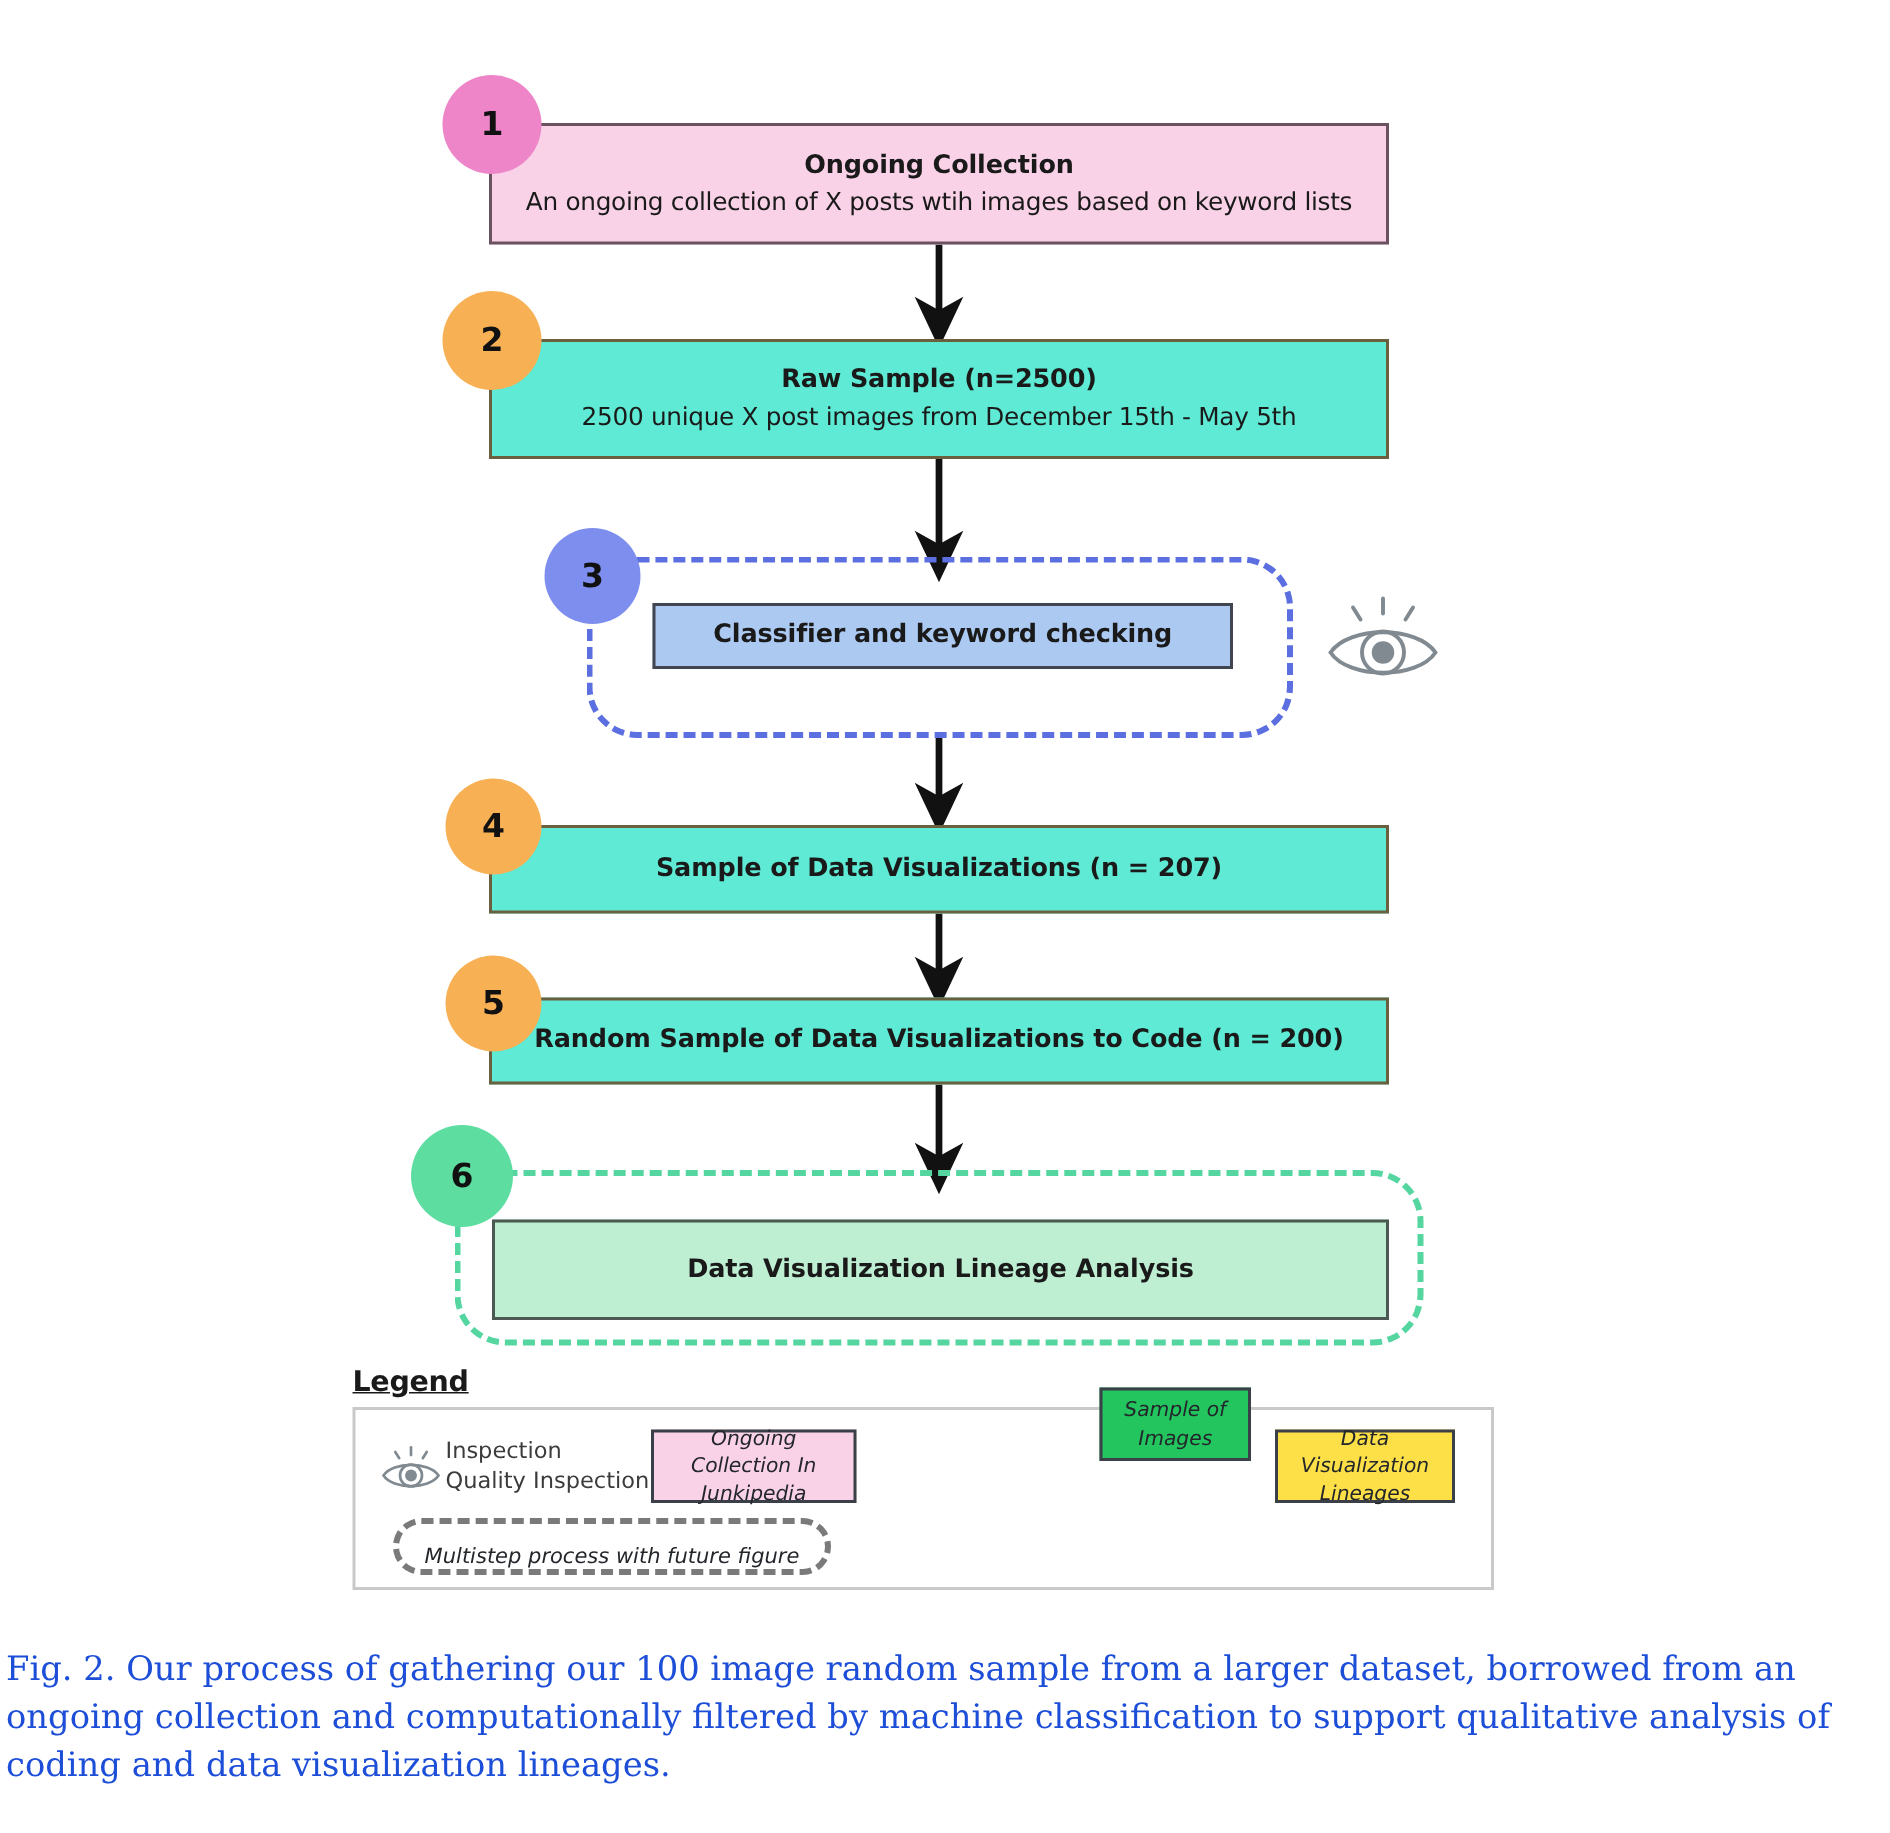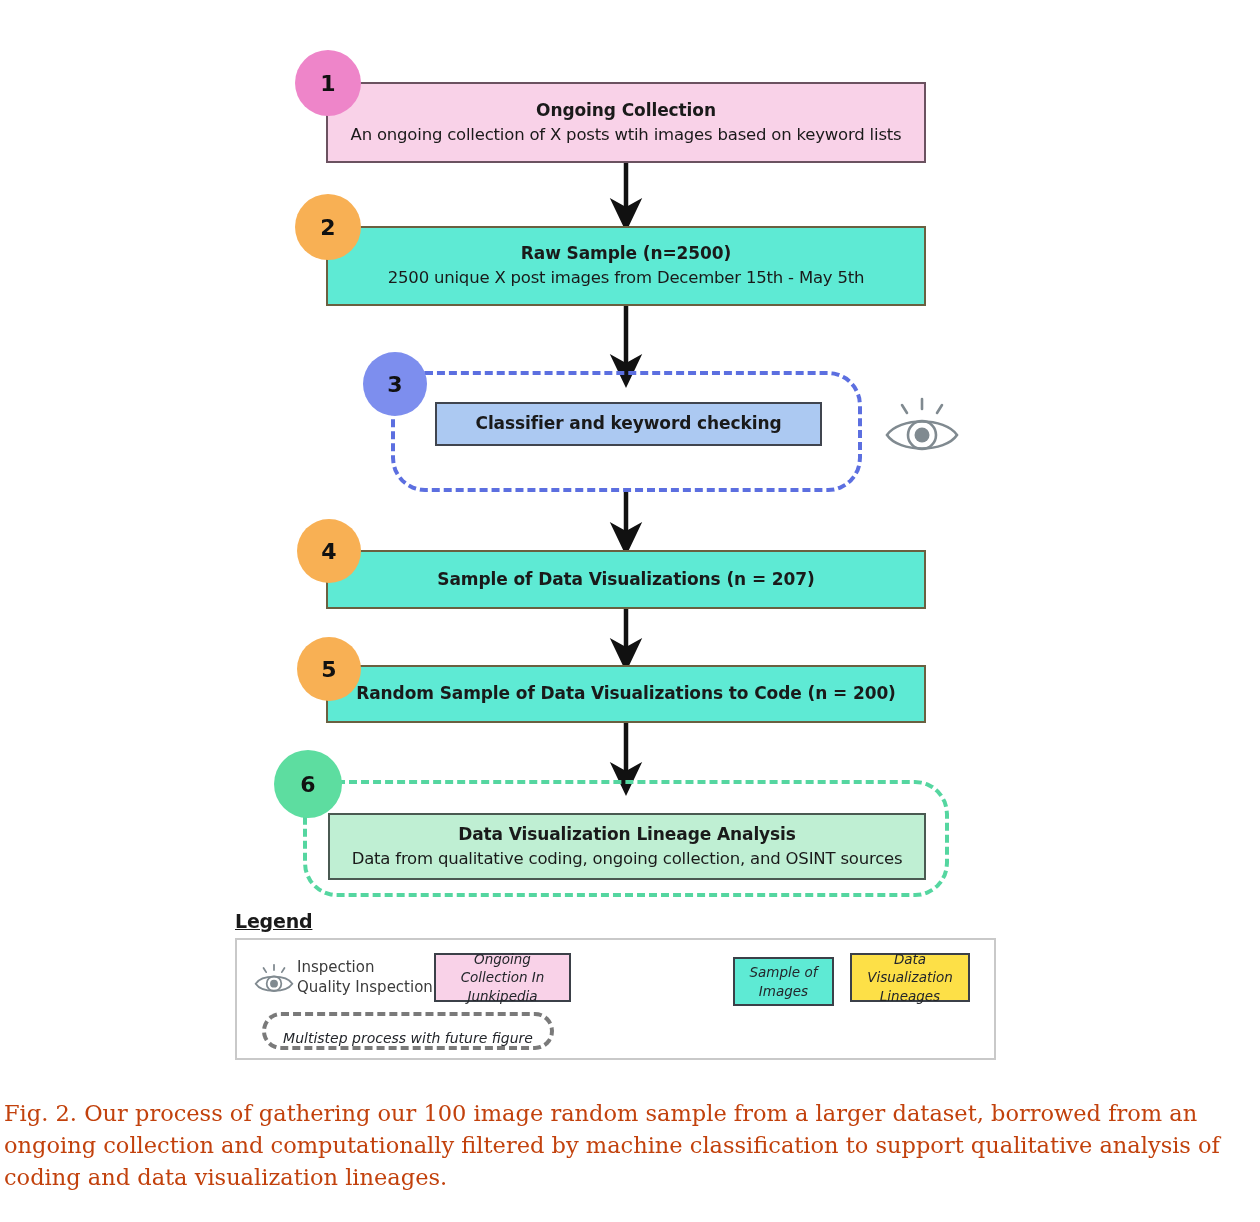--- a/index.html
+++ b/index.html
@@ -142,21 +142,21 @@
 
   
   #caption {
     position: absolute;
     left: 4px;
     top: 1098px;
     width: 1238px;
     font-family: "DejaVu Serif", "Liberation Serif", serif;
     font-size: 22.5px;
     line-height: 1.42;
-    color: #c2410c;
+    color: #1d4ed8;
     text-align: left;
   }
 </style>
 </head>
 <body>
 
 <div id="diagram">
 
   <svg class="arrow" style="left:0;top:0;width:1260px;height:1080px;" viewBox="0 0 1260 1080">
     <defs>
@@ -221,21 +221,20 @@
   <div class="flowbox box-yellow" style="left:326px;top:665px;width:600px;height:58px;">
     <div class="bt">Random Sample of Data Visualizations to Code (n = 200)</div>
   </div>
   <div class="circle" style="left:297px;top:637px;width:64px;height:64px;background:#F8B054;">
     <span>5</span>
   </div>
 
   <div class="dashwrap dash-green" style="left:303px;top:780px;width:646px;height:117px;"></div>
   <div class="flowbox box-green" style="left:328px;top:813px;width:598px;height:67px;">
     <div class="bt">Data Visualization Lineage Analysis</div>
-    <div class="bs">Data from qualitative coding, ongoing collection, and OSINT sources</div>
   </div>
   <div class="circle" style="left:274px;top:750px;width:68px;height:68px;background:#5DDDA0;">
     <span>6</span>
   </div>
 
   <div id="legend-title">Legend</div>
   <div id="legend-box"></div>
 
   <svg style="position:absolute;left:252px;top:962px;width:44px;height:36px;z-index:5;" viewBox="0 0 84 64">
     <g fill="none" stroke="#808a90" stroke-width="3.4" stroke-linecap="round">
@@ -249,21 +248,21 @@
   </svg>
 
   <div class="legend-eye-label">
     <div>Inspection</div>
     <div>Quality Inspection</div>
   </div>
 
   <div class="legend-swatch" style="left:434px;top:953px;background:#F9D2E8;width:137px;height:49px;">
     <span>Ongoing Collection In Junkipedia</span>
   </div>
-  <div class="legend-swatch" style="left:733px;top:957px;background:#5eead4;width:101px;height:49px;">
+  <div class="legend-swatch" style="left:733px;top:925px;background:#22c55e;width:101px;height:49px;">
     <span>Sample of Images</span>
   </div>
   <div class="legend-swatch" style="left:850px;top:953px;background:#fde047;width:120px;height:49px;">
     <span>Data Visualization Lineages</span>
   </div>
 
   <div id="legend-multistep">
     <span>Multistep process with future figure</span>
   </div>
 

